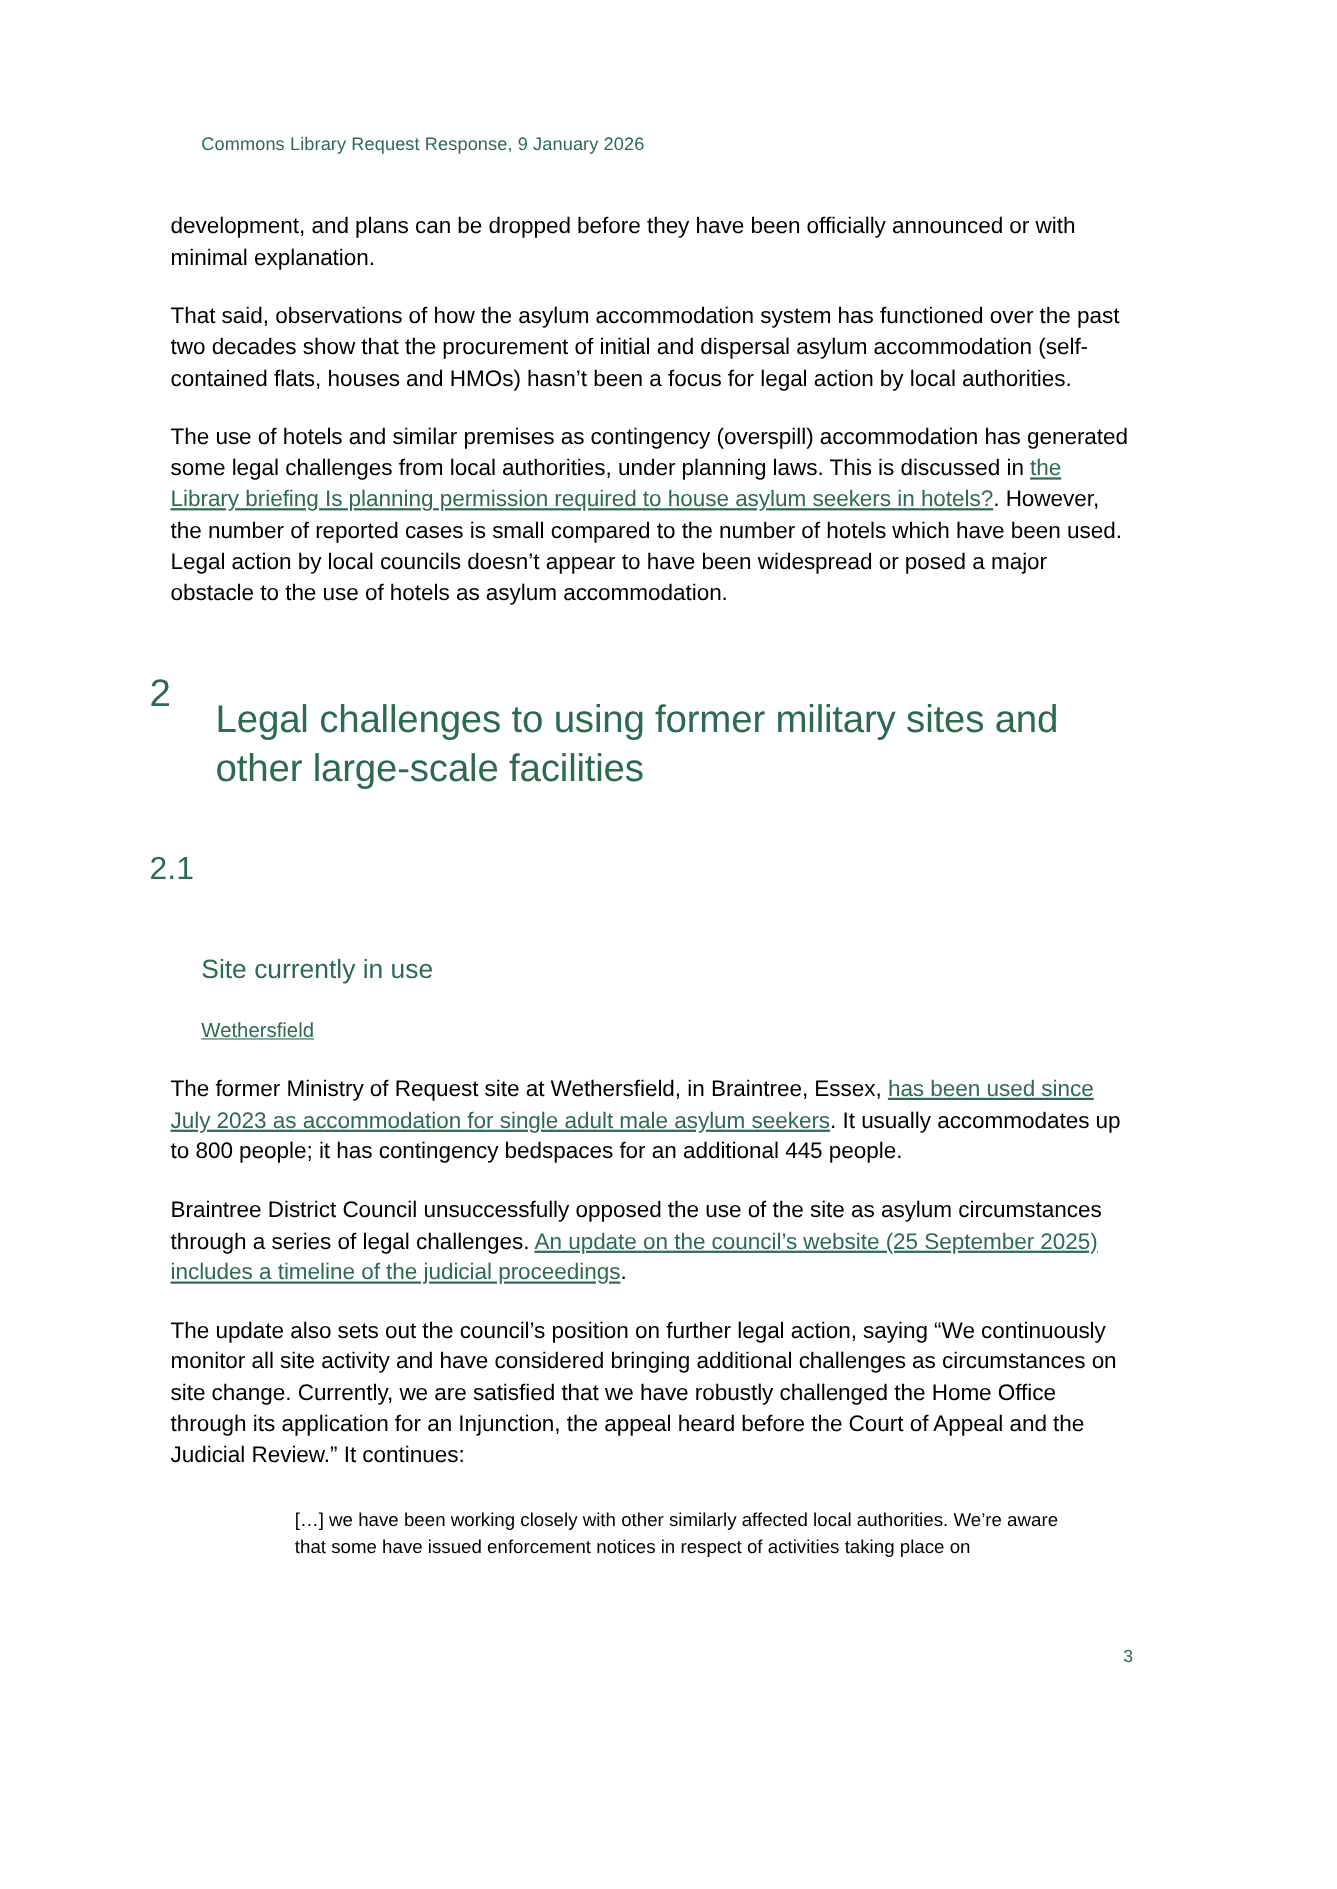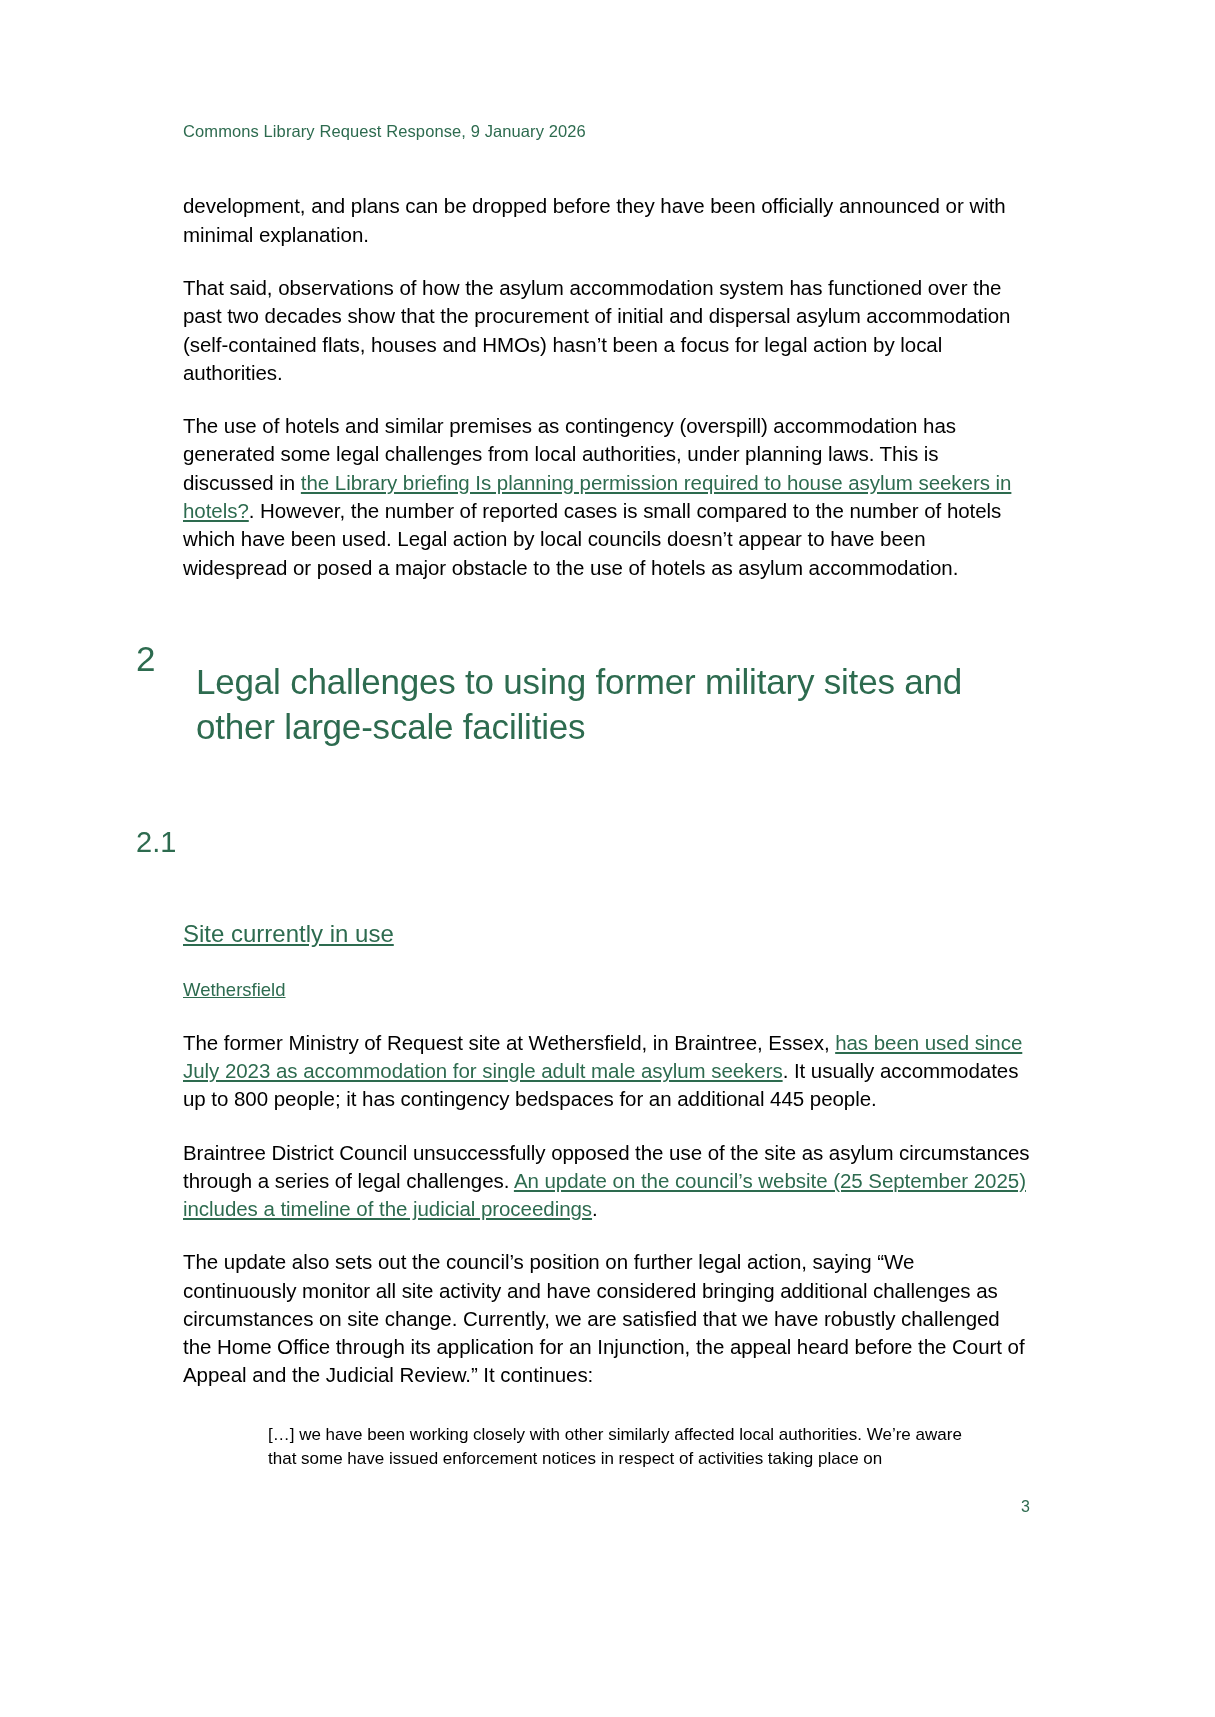--- a/index.html
+++ b/index.html
@@ -28,21 +28,21 @@
     padding: 105px 185px 0 136px;
   }
   .header {
     font-size: 16.5px;
     color: #2d6b4f;
     letter-spacing: 0.1px;
     margin: 0 0 0 47px;
     line-height: 1.3;
   }
   .body-block {
-    margin-left: 47px;
+    margin-left: 19px;
     margin-top: 50px;
   }
   p.para {
     font-size: 20.5px;
     line-height: 1.38;
     color: #000000;
     margin: 0 0 25px 0;
     text-align: left;
     letter-spacing: -0.05px;
   }
@@ -71,21 +71,21 @@
     color: #2d6b4f;
     line-height: 1.28;
     font-weight: normal;
     max-width: 800px;
     letter-spacing: -0.2px;
   }
   
   .h2-row {
     display: flex;
     align-items: flex-end;
-    margin-top: 50px;
+    margin-top: 26px;
     margin-bottom: 0;
   }
   .h2-num {
     font-size: 29px;
     color: #2d6b4f;
     width: 60px;
     flex: 0 0 60px;
     line-height: 1.35;
     font-weight: normal;
   }
@@ -96,21 +96,20 @@
     font-weight: normal;
     max-width: 790px;
     letter-spacing: -0.1px;
   }
   .h3 {
     font-size: 24px;
     color: #2d6b4f;
     margin: 56px 0 0 47px;
     font-weight: normal;
     line-height: 1.3;
-    text-decoration: underline;
   }
   .h4 {
     font-size: 18.5px;
     color: #2d6b4f;
     margin: 28px 0 0 47px;
     font-weight: normal;
     line-height: 1.3;
     text-decoration: underline;
   }
   .after-h3 {

